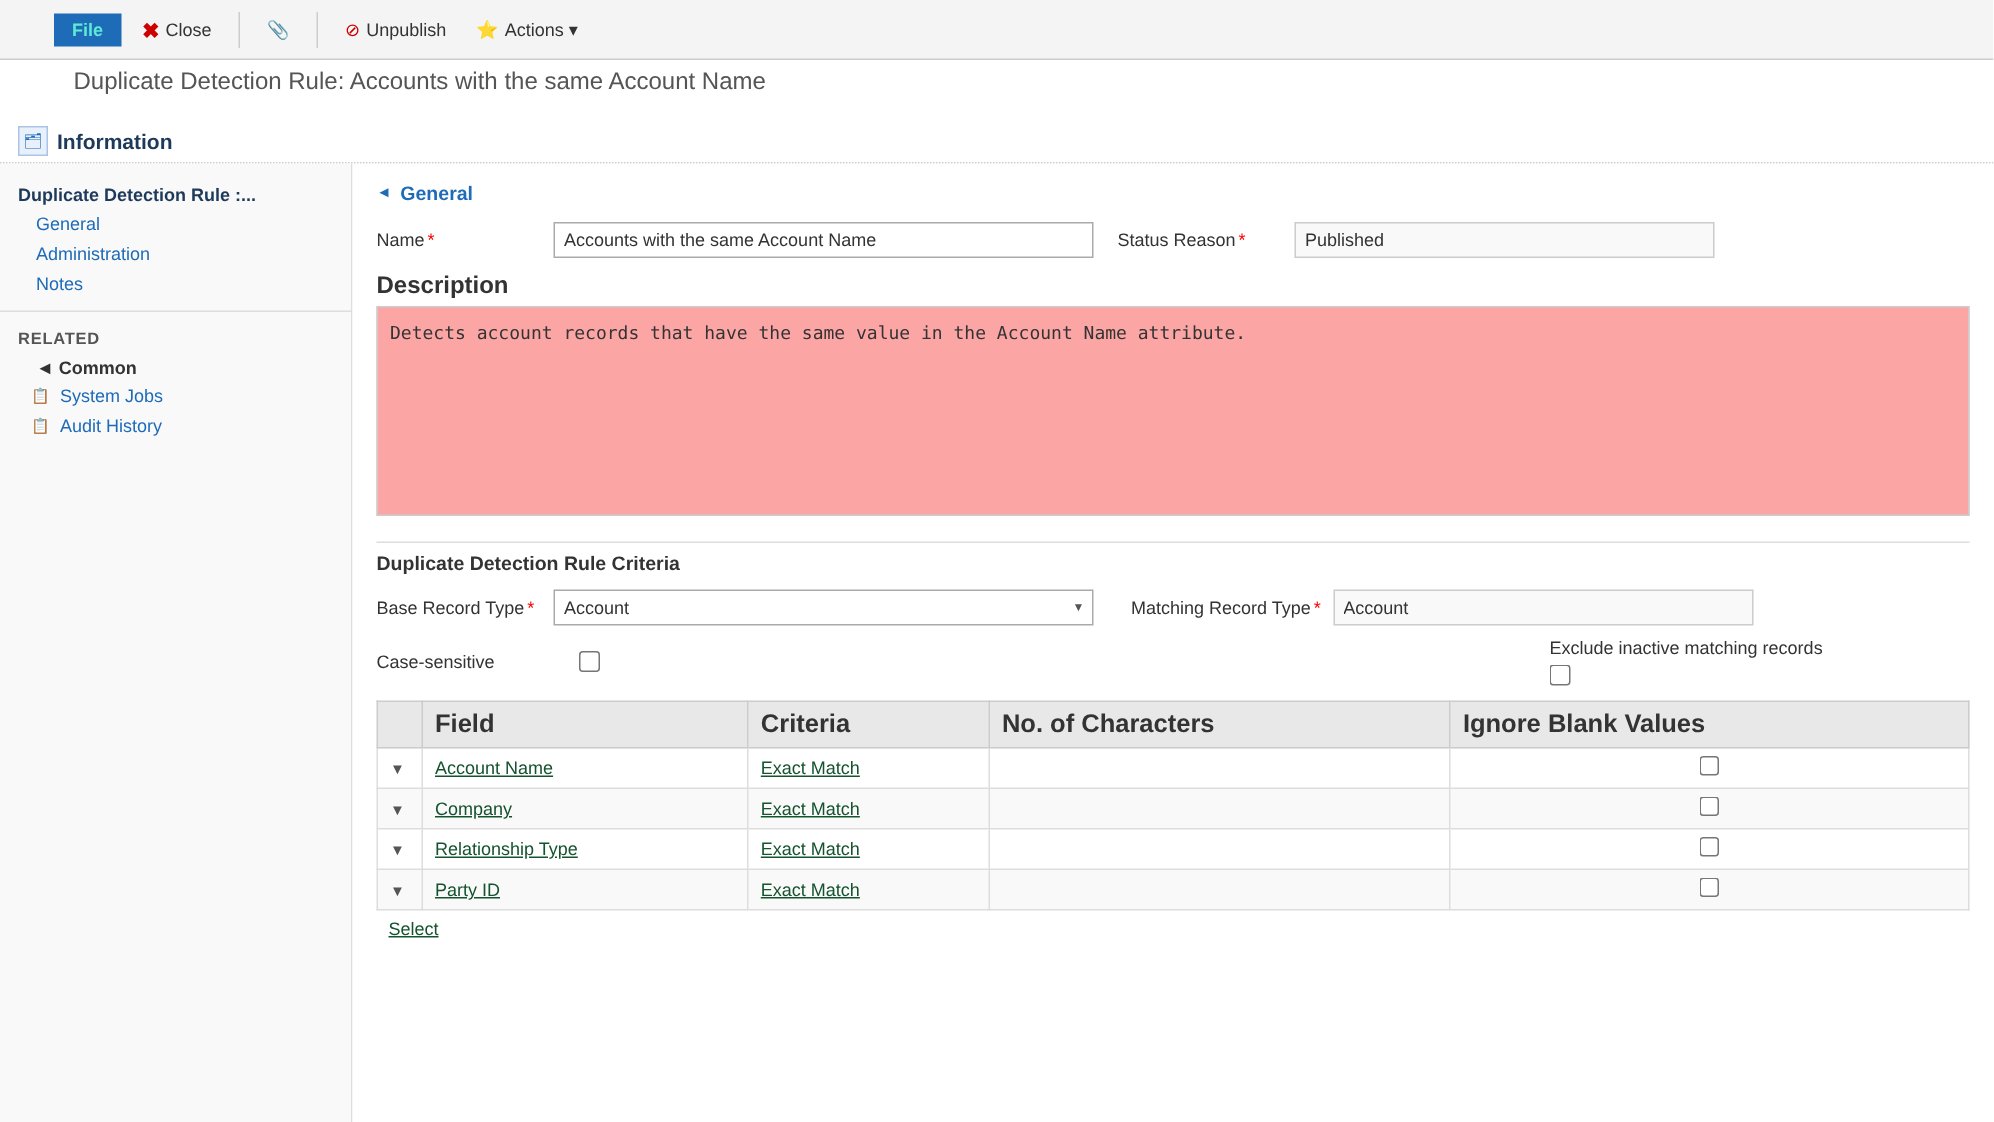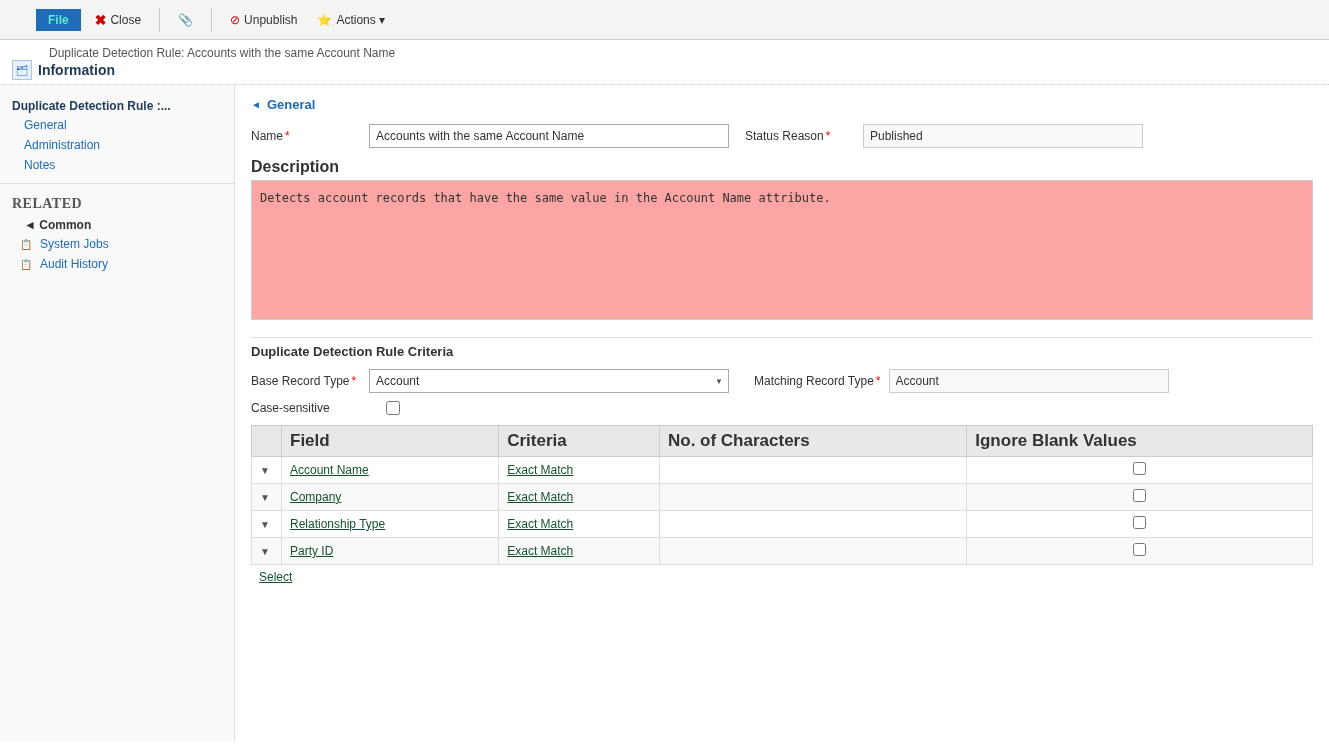--- a/index.html
+++ b/index.html
@@ -47,23 +47,23 @@
     .icon-unpublish { color: #c00; }
     .icon-actions { color: #e8a000; }
 
     
     .title-area {
       padding: 6px 12px 4px 12px;
       border-bottom: 1px dotted #ccc;
       background: #fff;
     }
     .breadcrumb-text {
-      font-size: 12px;
+      font-size: 16px;
       color: #555;
-      margin-bottom: 0;
+      margin-bottom: 20px;
       padding-left: 37px;
     }
     .page-title-row {
       display: flex;
       align-items: center;
       gap: 6px;
     }
     .page-title-icon {
       width: 20px;
       height: 20px;
@@ -105,27 +105,26 @@
       cursor: pointer;
       color: #1e6bb8;
       font-size: 12px;
     }
     .sidebar-divider {
       border: none;
       border-top: 1px solid #ddd;
       margin: 8px 0;
     }
     .sidebar-related-title {
-      font-size: 14px;
+      font-size: 11px;
       font-weight: bold;
       color: #555;
       padding: 4px 12px 2px 12px;
       text-transform: uppercase;
       letter-spacing: 0.5px;
-      font-family: Liberation Serif, serif;
     }
     .sidebar-group-title {
       font-size: 12px;
       font-weight: bold;
       color: #333;
       padding: 4px 12px 2px 24px;
     }
     .sidebar-group-item {
       display: flex;
       align-items: center;
@@ -410,20 +409,24 @@
         </span>
         <input class="match-readonly" type="text" readonly="" value="Account" style="">
       </div>
     </div>
 
     
     <div class="criteria-form-row">
       <div style="min-width:110px; font-size:12px; color:#333;">Case-sensitive</div>
       <input class="checkbox-input" type="checkbox" style="">
       <div style="flex:1"></div>
+      <div style="display:flex; flex-direction:column; gap:2px; min-width:280px;">
+        <div style="font-size:12px; color:#333;">Exclude inactive matching records</div>
+        <input class="checkbox-input" type="checkbox" style="margin-top: 2px;">
+      </div>
     </div>
 
     
     <table class="criteria-grid">
       <thead>
         <tr>
           <th style="width:30px;"></th>
           <th>Field</th>
           <th>Criteria</th>
           <th>No. of Characters</th>

